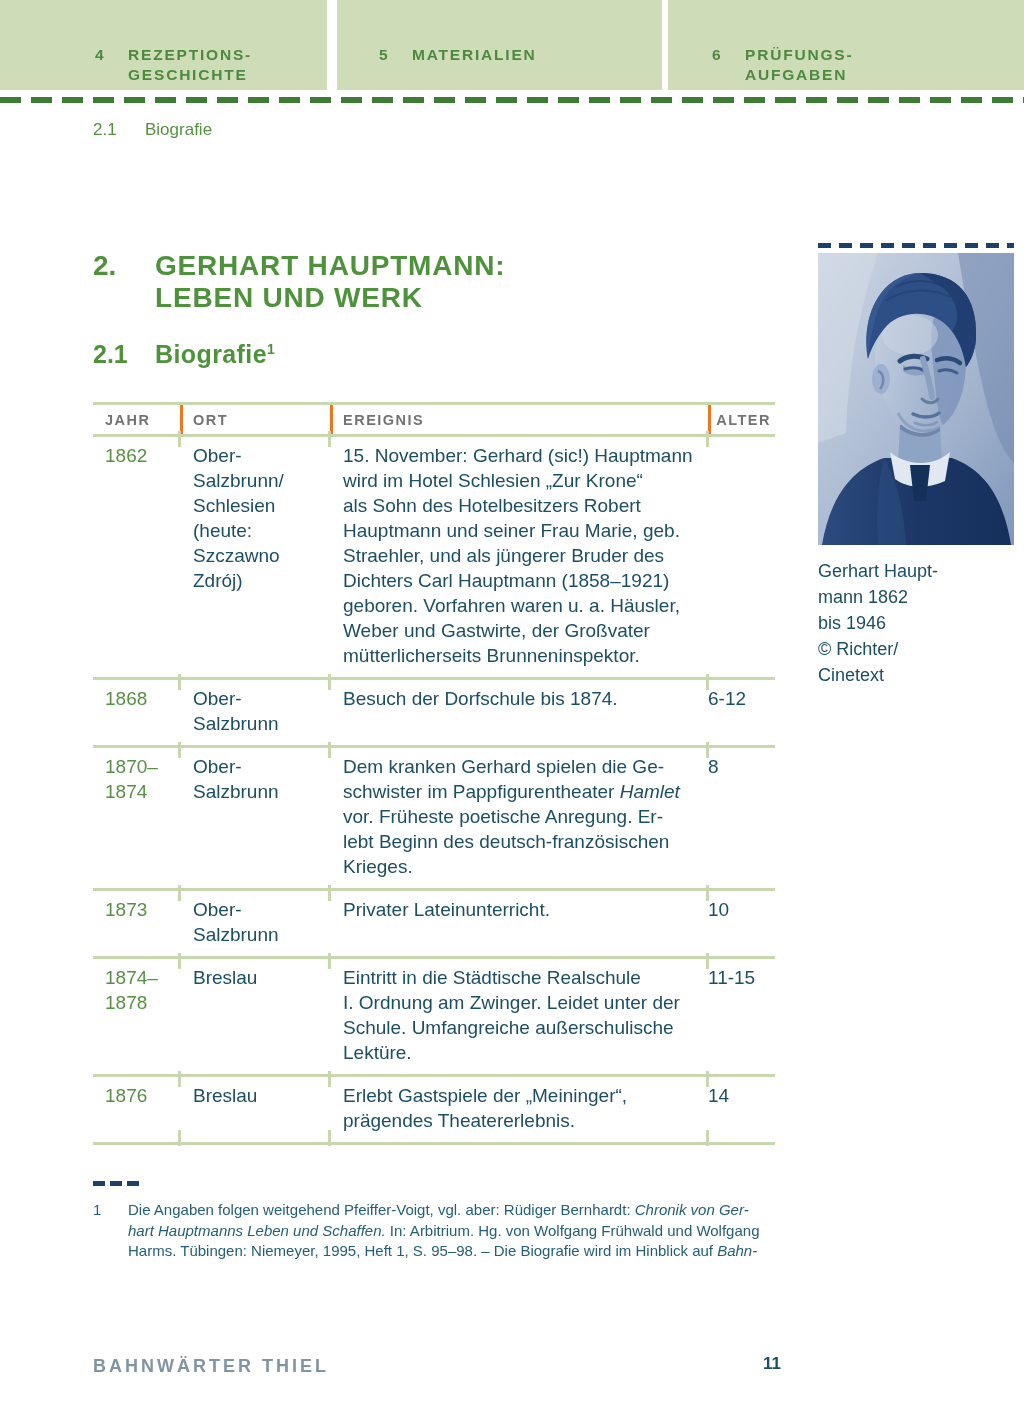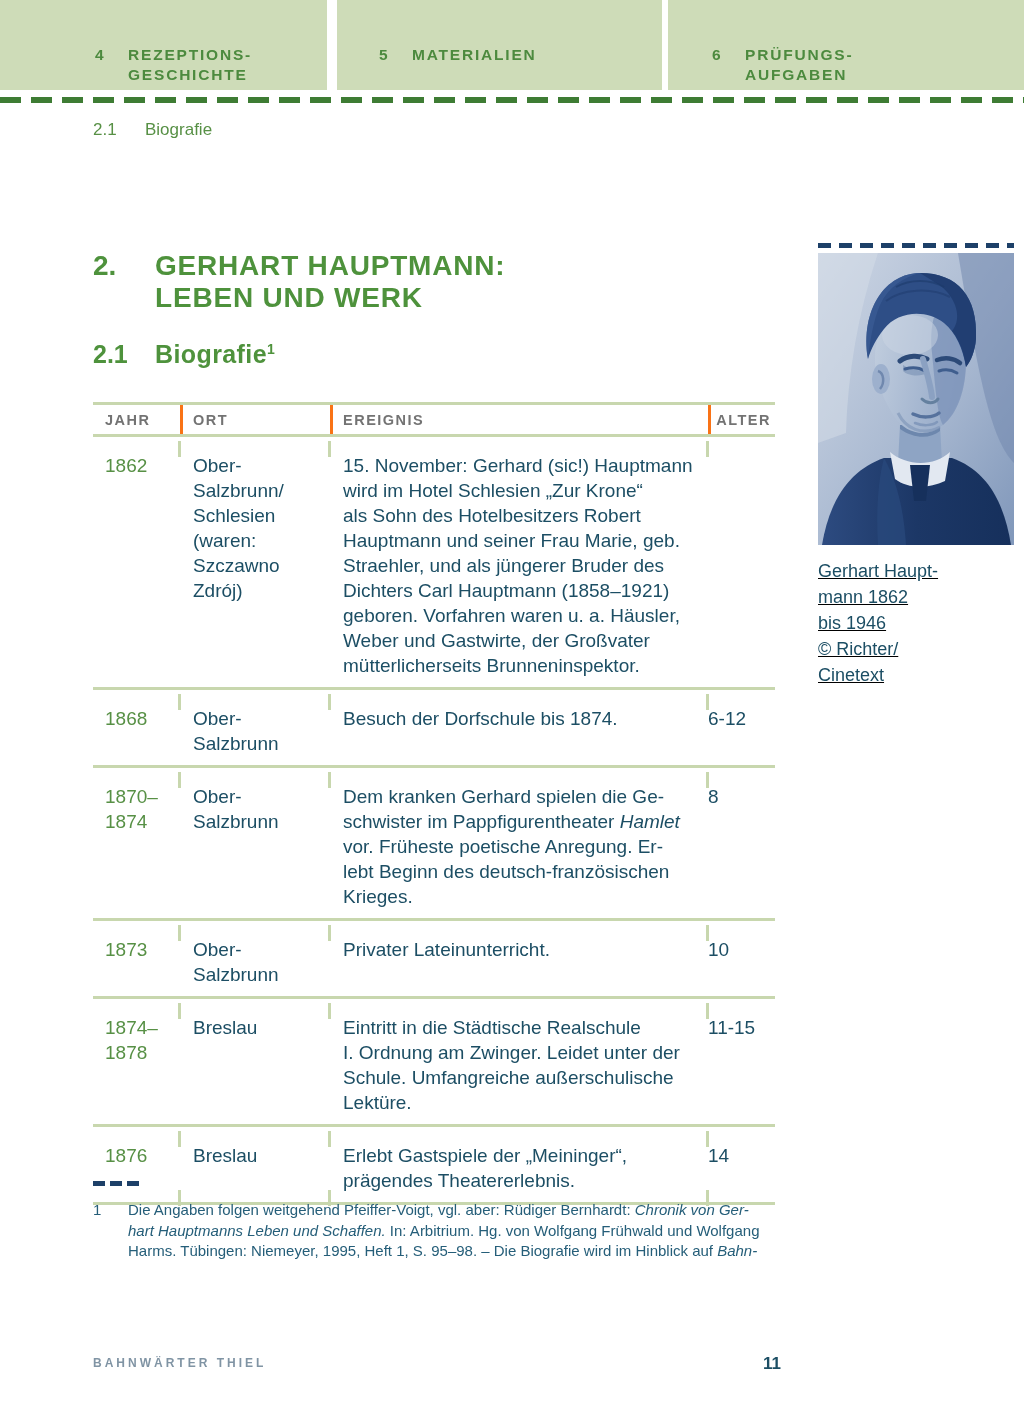--- a/index.html
+++ b/index.html
@@ -37,48 +37,48 @@
   .bio-table{position:absolute;left:93px;top:402px;width:682px;border-bottom:3px solid #c8d7ae;}
   .thead{display:grid;grid-template-columns:87px 150px 378px 67px;
     border-top:3px solid #c8d7ae;border-bottom:3px solid #c8d7ae;}
   .th{color:#737373;font-size:14.5px;font-weight:bold;letter-spacing:1.5px;
     padding:7px 0 6px 12px;box-sizing:border-box;}
   .th.b{border-left:3px solid #f97316;padding-left:10px;}
   .th.r{text-align:right;padding-right:4px;padding-left:0;}
   .row{display:grid;grid-template-columns:87px 150px 378px 67px;
     padding:6px 0 9px 0;position:relative;}
   .row + .row{border-top:3px solid #c8d7ae;}
-  .cell{box-sizing:border-box;position:relative;font-size:19px;line-height:25px;color:#1c4e64;margin-top:10px;}
+  .cell{box-sizing:border-box;position:relative;font-size:19px;line-height:25px;color:#1c4e64;}
   .cell .line{white-space:nowrap;}
   .c1{padding-left:12px;color:#579045;}
   .c2{padding-left:13px;}
   .c3{padding-left:13px;}
   .c4{padding-right:4px;}
   .it{font-style:italic;}
   
   .c2::before,.c3::before,.c4::before{content:"";position:absolute;left:-2px;top:-12px;
     width:3px;height:16px;background:#c8d7ae;}
   .row:last-child .c2::after,.row:last-child .c3::after,.row:last-child .c4::after{
     content:"";position:absolute;left:-2px;bottom:-13px;width:3px;height:16px;background:#c8d7ae;}
   
-  .photo-block{position:absolute;left:818px;top:243px;width:196px;text-decoration:underline;}
+  .photo-block{position:absolute;left:818px;top:243px;width:196px;}
   .rule-dash-navy{width:196px;height:5px;
     background:repeating-linear-gradient(90deg,#1d4068 0 13px,transparent 13px 21px);}
   .portrait{display:block;margin-top:5px;}
   .photo-caption{margin-top:13px;color:#1c4e64;font-size:18px;line-height:26px;}
   
   .footnote-dashes{position:absolute;left:93px;top:1181px;width:47px;height:5px;
     background:repeating-linear-gradient(90deg,#1d4068 0 12px,transparent 12px 17px);}
   .footnote{position:absolute;left:93px;top:1200px;display:flex;color:#255e79;
     font-size:15px;line-height:20.5px;}
   .footnote .marker{flex:0 0 35px;}
   .footnote .fn-line{white-space:nowrap;}
   
   .book-title{position:absolute;left:93px;top:1356px;color:#8094a4;
-    font-size:12px;letter-spacing:3px;font-weight:bold;}
+    font-size:18px;letter-spacing:3px;font-weight:bold;}
   .page-number{position:absolute;left:763px;top:1354px;color:#1c4e64;
     font-size:17px;font-weight:bold;}
 </style>
 </head>
 <body>
 
 <div class="tab" id="tab1">
   <div class="inner">
     <span class="num">4</span>
     <span class="label">
@@ -135,21 +135,21 @@
   </div>
   <div id="tbody">
       <div class="row">
         <div class="cell c1">
           <div class="line">1862</div>
         </div>
         <div class="cell c2">
           <div class="line">Ober-</div>
           <div class="line">Salzbrunn/</div>
           <div class="line">Schlesien</div>
-          <div class="line">(waren:</div>
+          <div class="line">(heute:</div>
           <div class="line">Szczawno</div>
           <div class="line">Zdrój)</div>
         </div>
         <div class="cell c3">
           <div class="line"><span>15. November: Gerhard (sic!) Hauptmann</span></div>
           <div class="line"><span>wird im Hotel Schlesien „Zur Krone“</span></div>
           <div class="line"><span>als Sohn des Hotelbesitzers Robert</span></div>
           <div class="line"><span>Hauptmann und seiner Frau Marie, geb.</span></div>
           <div class="line"><span>Straehler, und als jüngerer Bruder des</span></div>
           <div class="line"><span>Dichters Carl Hauptmann (1858–1921)</span></div>

